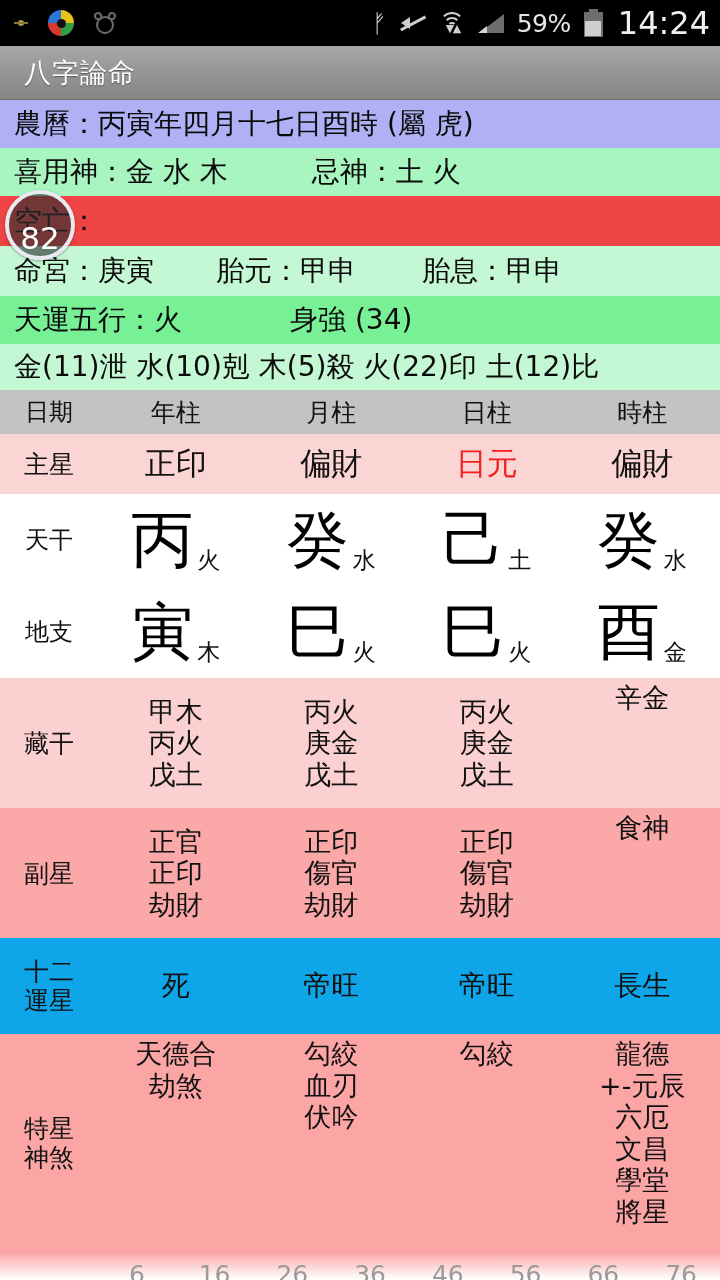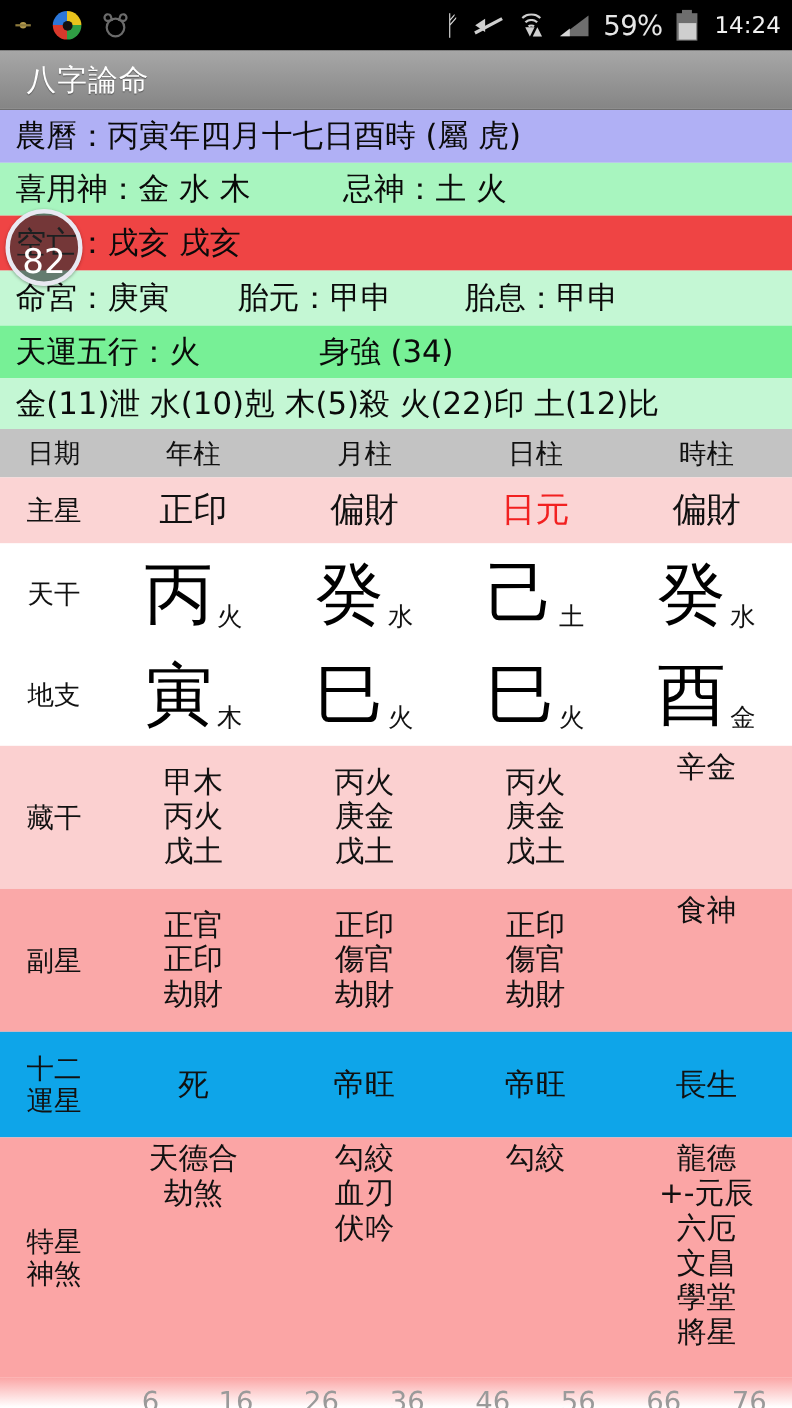--- a/index.html
+++ b/index.html
@@ -44,21 +44,21 @@
   .wifi .dn{position:absolute;left:7px;top:12px;font-size:11px;line-height:10px;color:#cfcfcf;}
   .wifi .up{position:absolute;left:14px;top:12px;font-size:11px;line-height:10px;color:#cfcfcf;}
   .signal { width:26px; height:20px; position:relative; }
   .signal .tri{position:absolute;right:0;bottom:0;width:0;height:0;border-style:solid;border-width:0 0 19px 25px;border-color:transparent transparent #6e6e6e transparent;}
   .signal .lit{position:absolute;left:0;bottom:0;width:0;height:0;border-style:solid;border-width:0 0 7px 9px;border-color:transparent transparent #d6d6d6 transparent;}
   .batt-pct { font-size:25px; letter-spacing:-0.5px; color:#e6e6e6; }
   .batt { width:19px; height:28px; position:relative; }
   .batt .cap{position:absolute;left:5px;top:0;width:9px;height:4px;background:#6e6e6e;}
   .batt .shell{position:absolute;left:0;top:3px;width:19px;height:25px;background:#6e6e6e;}
   .batt .fill{position:absolute;left:1.5px;bottom:1.5px;width:16px;height:15px;background:#cfcfcf;}
-  .clock { font-size:21px; color:#f0f0f0; letter-spacing:0px; margin-left:2px; }
+  .clock { font-size:32px; color:#f0f0f0; letter-spacing:0px; margin-left:2px; }
 
   
   .titlebar {
     height:54px; display:flex; align-items:center; padding-left:24px;
     background:linear-gradient(#a7a7a7,#949494 55%,#858585);
     border-bottom:1px solid #6f6f6f;
   }
   .titlebar .t { font-size:27px; color:#ffffff; letter-spacing:1px;
      text-shadow:0 1px 1px rgba(0,0,0,.45); }
 
@@ -176,21 +176,20 @@
   <div class="inforow r-god">
     <span>喜用神：</span>
     <span>金 水 木</span>
     <span class="gap1"></span>
     <span>忌神：</span>
     <span>土 火</span>
   </div>
 
   <div class="inforow r-void">
     <span>空亡：</span>
-    <span>戌亥 戌亥</span>
   </div>
 
   <div class="inforow r-palace">
     <span>命宮：</span>
     <span>庚寅</span>
     <span class="gap2"></span>
     <span>胎元：</span>
     <span>甲申</span>
     <span class="gap3"></span>
     <span>胎息：</span>

